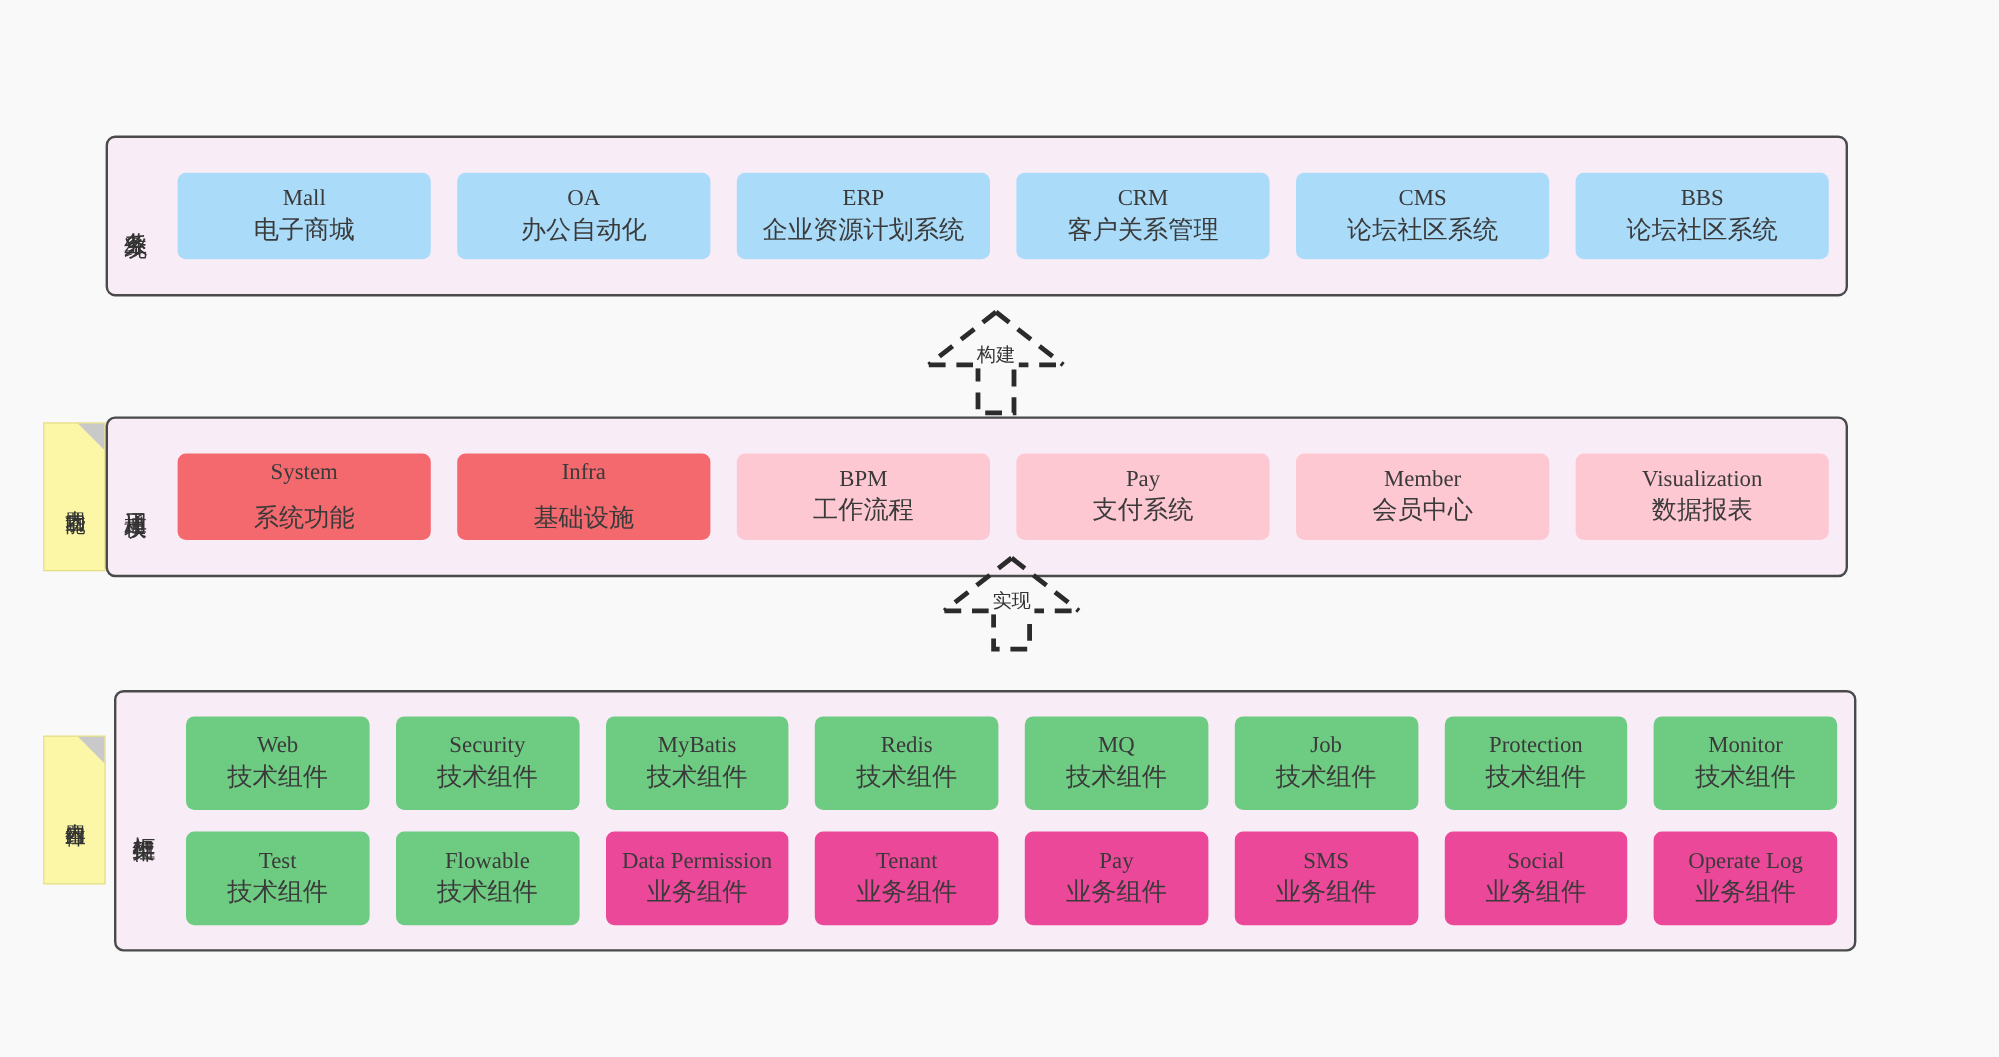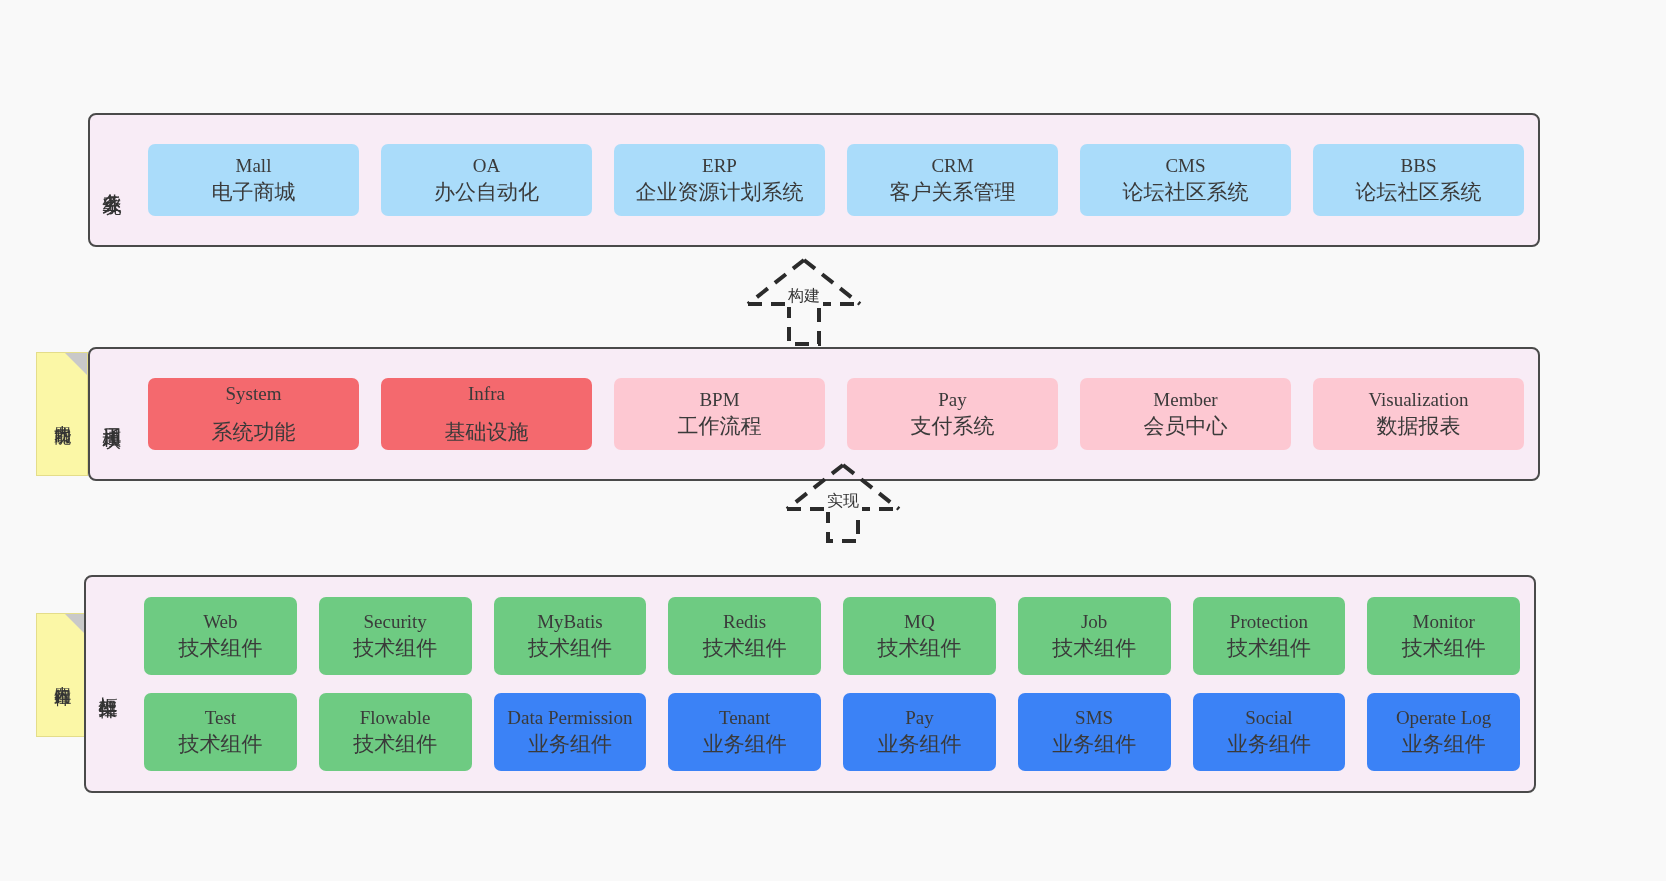--- a/index.html
+++ b/index.html
@@ -61,26 +61,26 @@
     line-height: 1.28;
     padding: 4px 6px;
   }
   .card .t1 { font-size: 19px; font-family: Liberation Serif, serif; }
   .card .t2 { font-size: 21px; }
 
   .c-blue       { background: #aadcfa; }
   .c-red        { background: #f4696e; justify-content: space-between; }
   .c-pink       { background: #fdc8d2; }
   .c-green      { background: #6ecb82; }
-  .c-lightgreen { background: #3b82f6; }
+  .c-lightgreen { background: #ec4899; }
 
   
   #layer-business  { left: 88px;  top: 113px; width: 1452px; height: 134px; }
   #layer-modules   { left: 88px;  top: 347px; width: 1452px; height: 134px; }
-  #layer-framework { left: 84px;  top: 575px; width: 1452px; height: 218px; }
+  #layer-framework { left: 95px;  top: 575px; width: 1452px; height: 218px; }
 
   #layer-business  .card,
   #layer-modules   .card { height: 72px; }
   #layer-framework .card { height: 78px; }
 
   
   .sticky {
     position: absolute;
     width: 52px;
     background: #fbf7a6;
@@ -112,21 +112,21 @@
   .connector .conn-label {
     position: absolute;
     left: 50%;
     transform: translateX(-50%);
     font-size: 16px;
     color: #333;
     background: #f9f9f9;
     padding: 0 3px;
     white-space: nowrap;
   }
-  #connector-build     { left: 729px; top: 256px; width: 150px; height: 90px; }
+  #connector-build     { left: 755px; top: 256px; width: 150px; height: 90px; }
   #connector-build .conn-label     { top: 30px; }
   #connector-implement { left: 768px; top: 461px; width: 150px; height: 82px; text-align: center; }
   #connector-implement .conn-label { top: 30px; }
 </style>
 </head>
 <body>
 
 <div class="layer" id="layer-business">
   <div class="layer-title">业务系统</div>
   <div class="layer-body">

